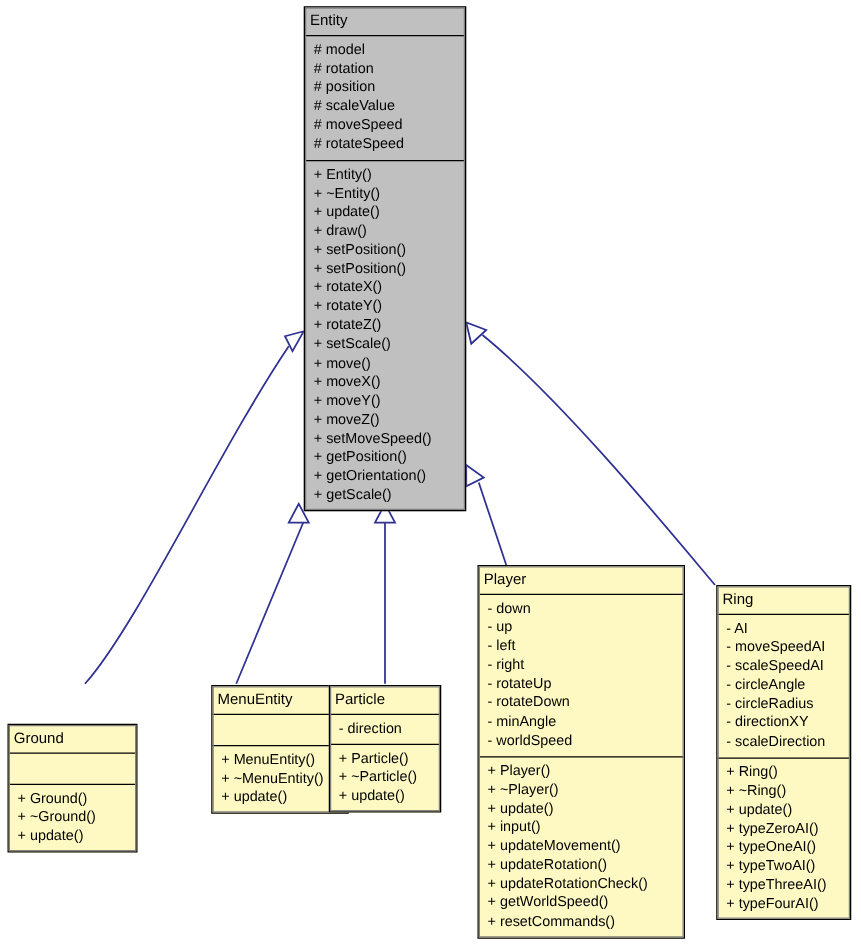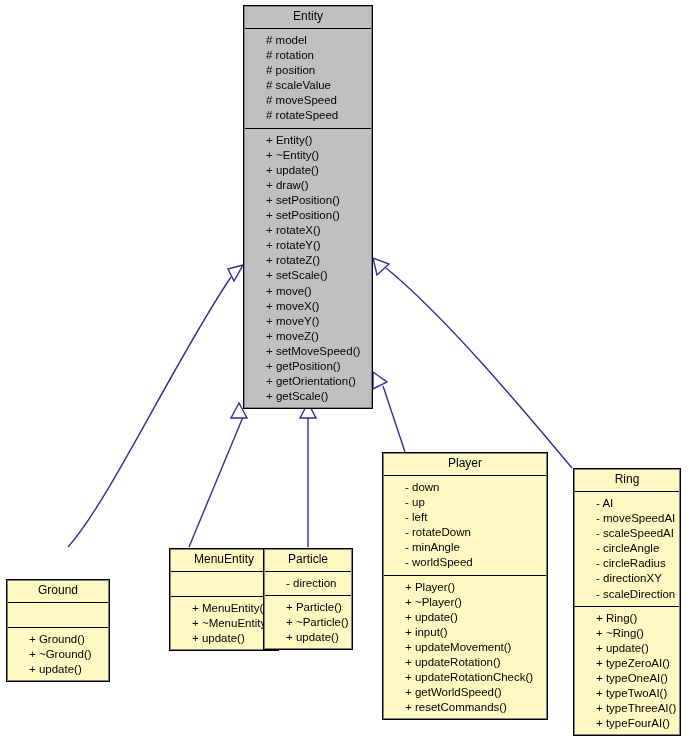--- a/index.html
+++ b/index.html
@@ -31,31 +31,31 @@
     box-sizing: border-box;
     border: 1px solid #000000;
     background: #fef9c3;
     outline: 1px solid #808080;
     outline-offset: -2px;
   }
   .uml-class.shaded {
     background: #c0c0c0;
   }
   .class-title {
-    text-align: center;
+    text-align: left;
     font-size: 12px;
     color: #000000;
     line-height: 13px;
     padding: 4px 4px 5px 4px;
     border-bottom: 1px solid #000000;
     white-space: nowrap;
   }
   .compartment {
     border-bottom: 1px solid #000000;
-    padding: 4px 6px 4px 22px;
+    padding: 4px 6px 4px 7px;
   }
   .compartment:last-child {
     border-bottom: none;
   }
   .compartment.empty {
     height: 16px;
     padding-top: 4px;
     padding-bottom: 4px;
   }
   .member {
@@ -161,20 +161,22 @@
       <div class="member">+ update()</div>
     </div>
   </div>
 
   <div class="uml-class" style="left:382px; top:452px; width:166px;">
     <div class="class-title">Player</div>
     <div class="compartment">
       <div class="member">- down</div>
       <div class="member">- up</div>
       <div class="member">- left</div>
+      <div class="member">- right</div>
+      <div class="member">- rotateUp</div>
       <div class="member">- rotateDown</div>
       <div class="member">- minAngle</div>
       <div class="member">- worldSpeed</div>
     </div>
     <div class="compartment">
       <div class="member">+ Player()</div>
       <div class="member">+ ~Player()</div>
       <div class="member">+ update()</div>
       <div class="member">+ input()</div>
       <div class="member">+ updateMovement()</div>

